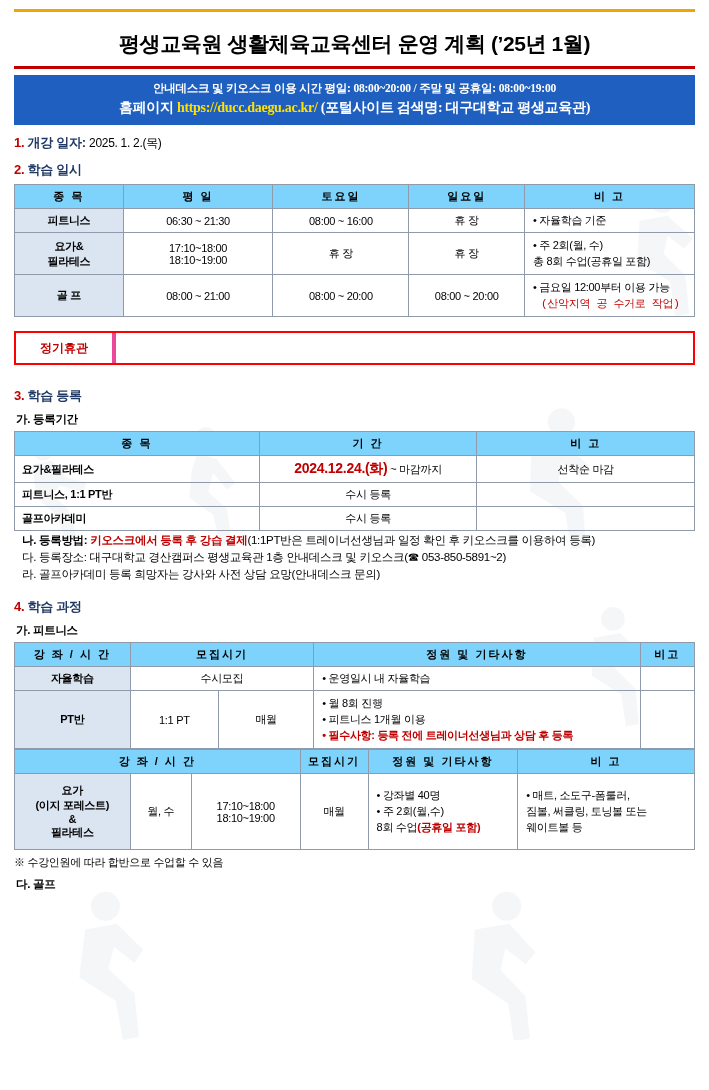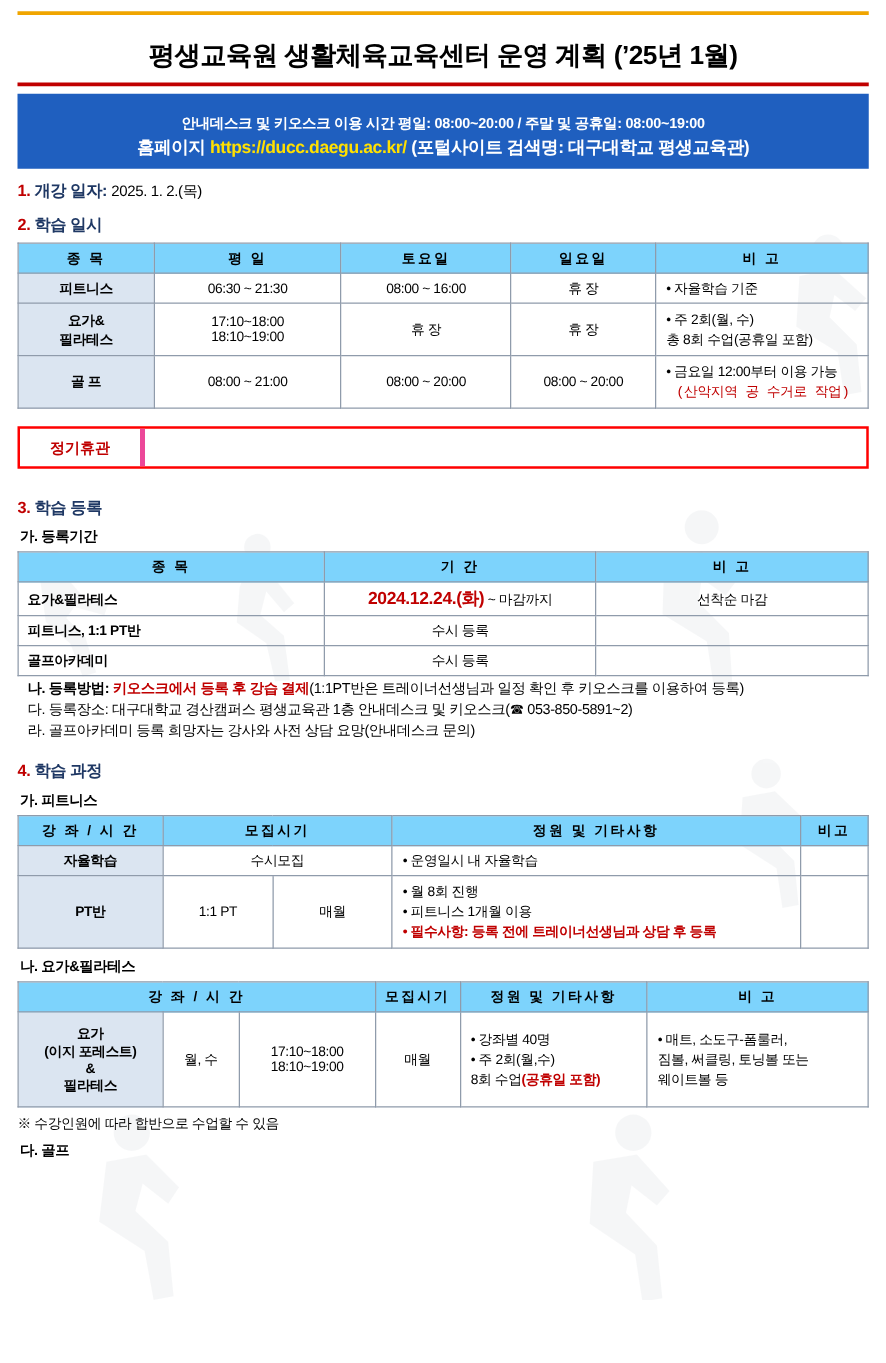--- a/index.html
+++ b/index.html
@@ -48,21 +48,22 @@
     letter-spacing: -0.4px;
     color: #000;
   }
 
   
   .info-box {
     margin-top: 6px;
     background: #1f5fbf;
     color: #ffffff;
     text-align: center;
-    padding: 16px 4px 8px 4px;
+    padding: 6px 4px 8px 4px;
+    font-family: Liberation Serif, serif;
   }
   .info-line1 { font-size: 11.5px; font-weight: bold; letter-spacing: -0.2px; }
   .info-line2 { font-size: 14px; font-weight: bold; margin-top: 3px; letter-spacing: -0.3px; }
   .info-line2 .yellow { color: #ffe000; }
 
   
   h2.sec {
     font-size: 13px;
     font-weight: bold;
     color: #1f3864;
@@ -301,21 +302,20 @@
           <td class="bullet">
             <div>• 월 8회 진행</div>
             <div>• 피트니스 1개월 이용</div>
             <div class="redb">• 필수사항: 등록 전에 트레이너선생님과 상담 후 등록</div>
           </td>
           <td></td>
         </tr>
       </tbody>
     </table>
 
-    <div class="sub">나. 요가&amp;필라테스</div>
 
     <table>
       <thead>
         <tr>
           <td colspan="3" style="width:42%">강 좌 / 시 간</td>
           <td style="width:10%">모집시기</td>
           <td style="width:22%">정원 및 기타사항</td>
           <td>비   고</td>
         </tr>
       </thead>

